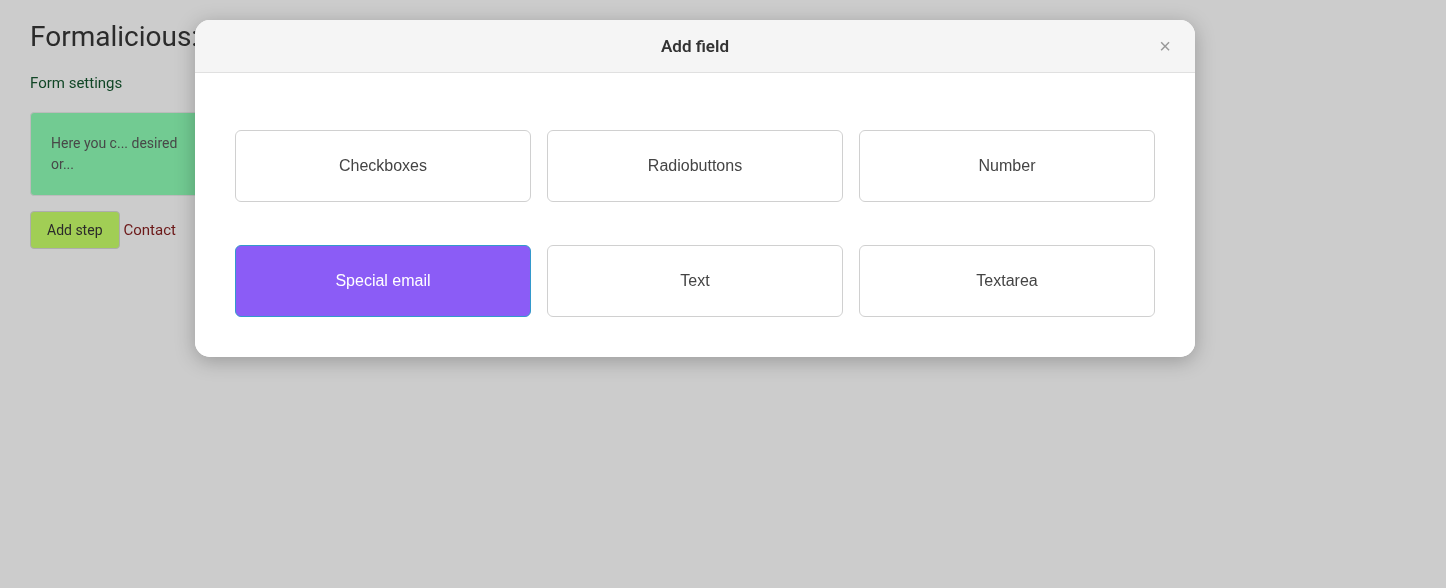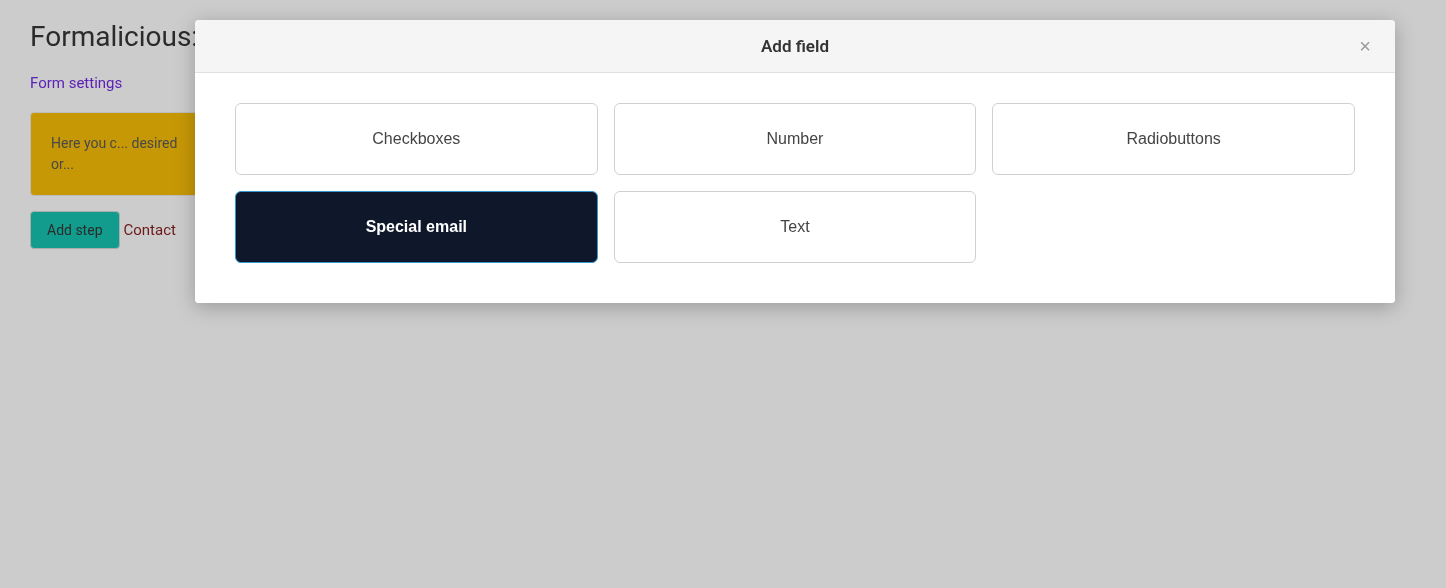--- a/index.html
+++ b/index.html
@@ -28,43 +28,43 @@
     }
 
     .page-title {
       font-size: 28px;
       color: #333;
       font-weight: 400;
       margin-bottom: 20px;
     }
 
     .form-settings-link {
-      color: #6d28d9;
+      color: #14532d;
       font-size: 15px;
       text-decoration: none;
       margin-bottom: 20px;
       display: inline-block;
       text-align: right;
     }
 
     .content-box {
-      background: #eab308;
+      background: #86efac;
       border: 1px solid #ddd;
       border-radius: 4px;
       padding: 20px;
       width: 180px;
       margin-bottom: 15px;
       font-size: 14px;
       color: #555;
       line-height: 1.5;
     }
 
     .add-step-btn {
       border: 1px solid #ccc;
-      background: #14b8a6;
+      background: #bef264;
       border-radius: 4px;
       padding: 10px 16px;
       font-size: 14px;
       color: #333;
       cursor: pointer;
       display: inline-block;
       margin-bottom: 20px;
     }
 
     .contact-link {
@@ -82,23 +82,23 @@
       height: 100%;
       background: rgba(0,0,0,0.15);
       z-index: 10;
     }
 
     
     .modal {
       position: absolute;
       top: 20px;
       left: 195px;
-      width: 1200px;
+      width: 1000px;
       background: #fff;
-      border-radius: 4px;
+      border-radius: 15px;
       box-shadow: 0 4px 20px rgba(0,0,0,0.25);
       z-index: 20;
       overflow: hidden;
     }
 
     .modal-header {
       background: #f5f5f5;
       border-bottom: 1px solid #e0e0e0;
       padding: 16px 20px;
       display: flex;
@@ -141,27 +141,28 @@
     .field-btn {
       border: 1.5px solid #d0d0d0;
       background: #fff;
       border-radius: 6px;
       padding: 26px 20px;
       font-size: 16px;
       color: #444;
       cursor: pointer;
       text-align: center;
       transition: background 0.15s, color 0.15s;
+      margin-top: 27px;
     }
 
     .field-btn.active {
-      background: #0f172a;
+      background: #8b5cf6;
       border-color: #3399cc;
       color: #fff;
-      font-weight: 700;
+      font-weight: 400;
     }
   </style>
 </head>
 <body>
 
 <div class="page-bg">
   <div class="page-title">Formalicious: Contact form</div>
   <a class="form-settings-link">Form settings</a>
   <div class="content-box">
     <span>Here you c...
@@ -174,19 +175,20 @@
 <div class="overlay"></div>
 
 <div class="modal">
   <div class="modal-header">
     <span class="modal-title">Add field</span>
     <button class="modal-close">×</button>
   </div>
   <div class="modal-body">
     <div class="field-grid" id="field-grid">
     <button class="field-btn">Checkboxes</button>
+        <button class="field-btn">Radiobuttons</button>
         <button class="field-btn">Number</button>
-        <button class="field-btn">Radiobuttons</button>
         <button class="field-btn active">Special email</button>
         <button class="field-btn">Text</button>
+        <button class="field-btn">Textarea</button>
       </div>
   </div>
 </div>
 
 </body></html>

